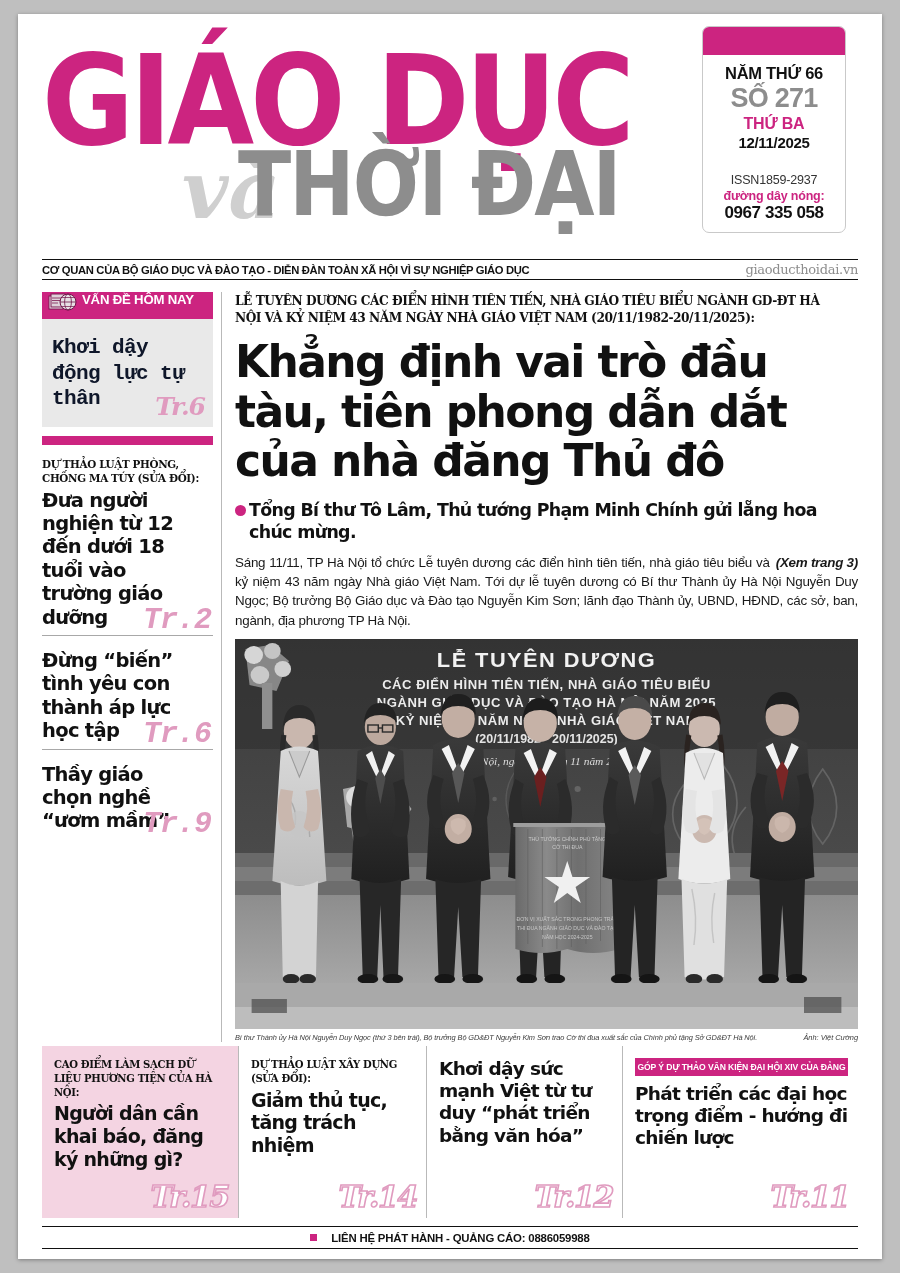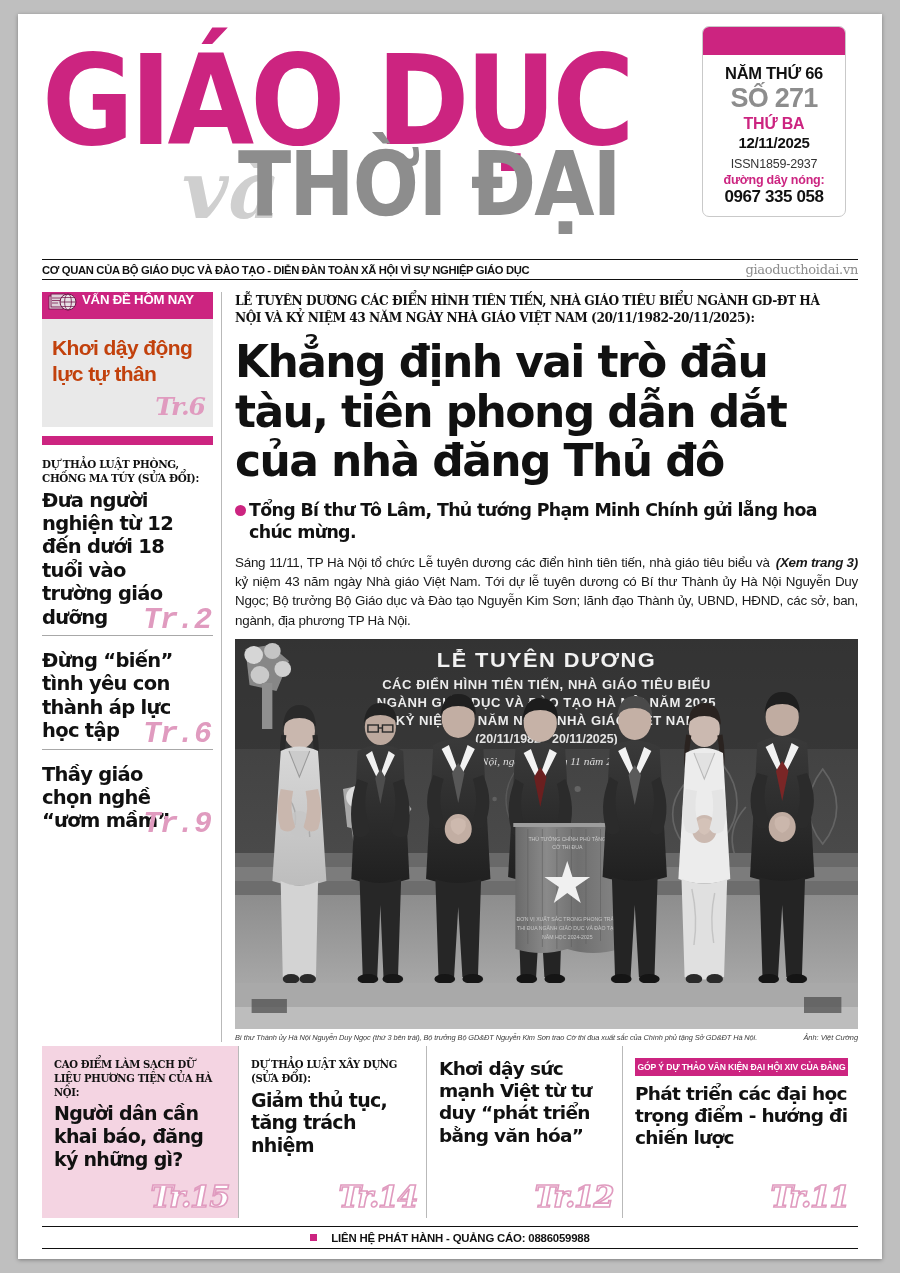--- a/index.html
+++ b/index.html
@@ -123,21 +123,21 @@
   .ib-date {
     font-size: 15px;
     font-weight: 700;
     color: #111;
     margin-top: 1px;
     letter-spacing: -.3px;
   }
   .ib-issn {
     font-size: 12.5px;
     color: #333;
-    margin-top: 6px;
+    margin-top: 22px;
     letter-spacing: -.2px;
   }
   .ib-hot {
     font-size: 12.5px;
     font-weight: 700;
     color: #cc2480;
     margin-top: 2px;
     letter-spacing: -.2px;
   }
   .ib-phone {
@@ -235,24 +235,24 @@
     white-space: nowrap;
   }
   .vd-panel {
     background: #e9e9e9;
     padding: 16px 10px 10px 10px;
     position: relative;
     min-height: 108px;
     box-sizing: border-box;
   }
   .vd-head {
-    font-family: Liberation Sans, sans-serif;
+    font-family: Liberation Mono, monospace;
     font-size: 21px;
     font-weight: 700;
-    color: #c2410c;
+    color: #0f172a;
     line-height: 1.22;
     letter-spacing: -.6px;
   }
   .vd-page {
     position: absolute;
     right: 8px;
     bottom: 6px;
     font-family: "DejaVu Serif", serif;
     font-style: italic;
     font-weight: 700;

